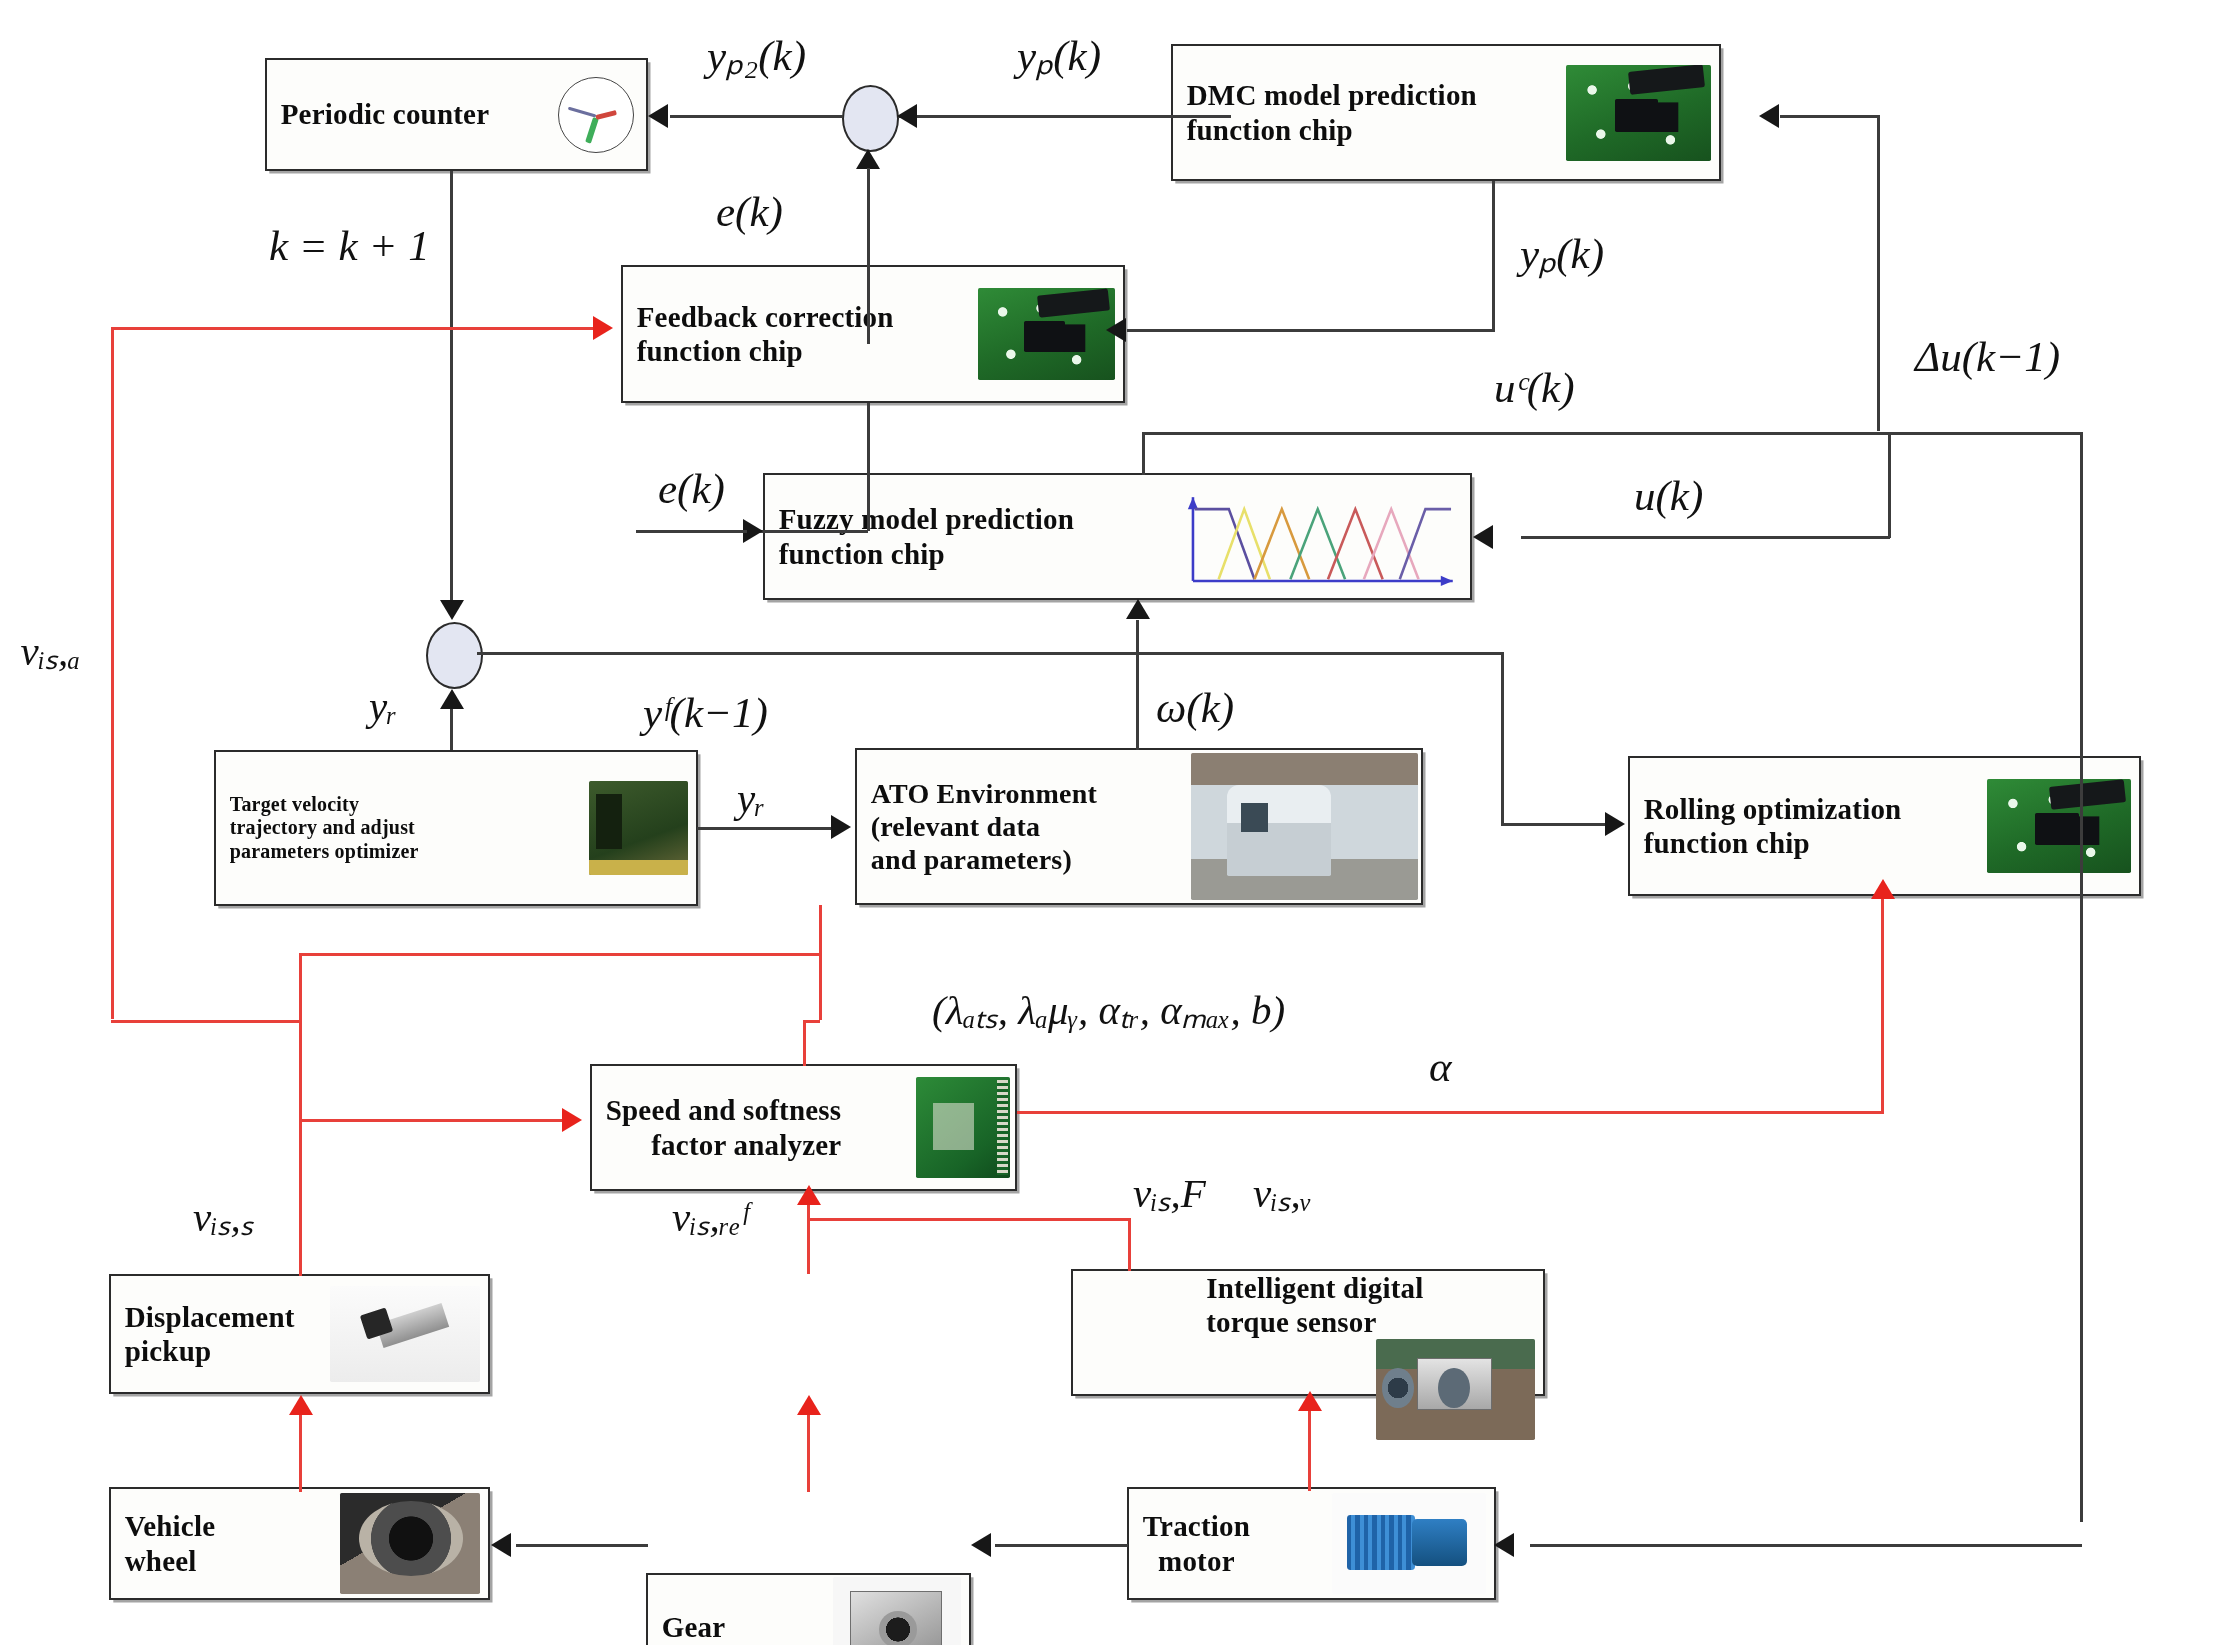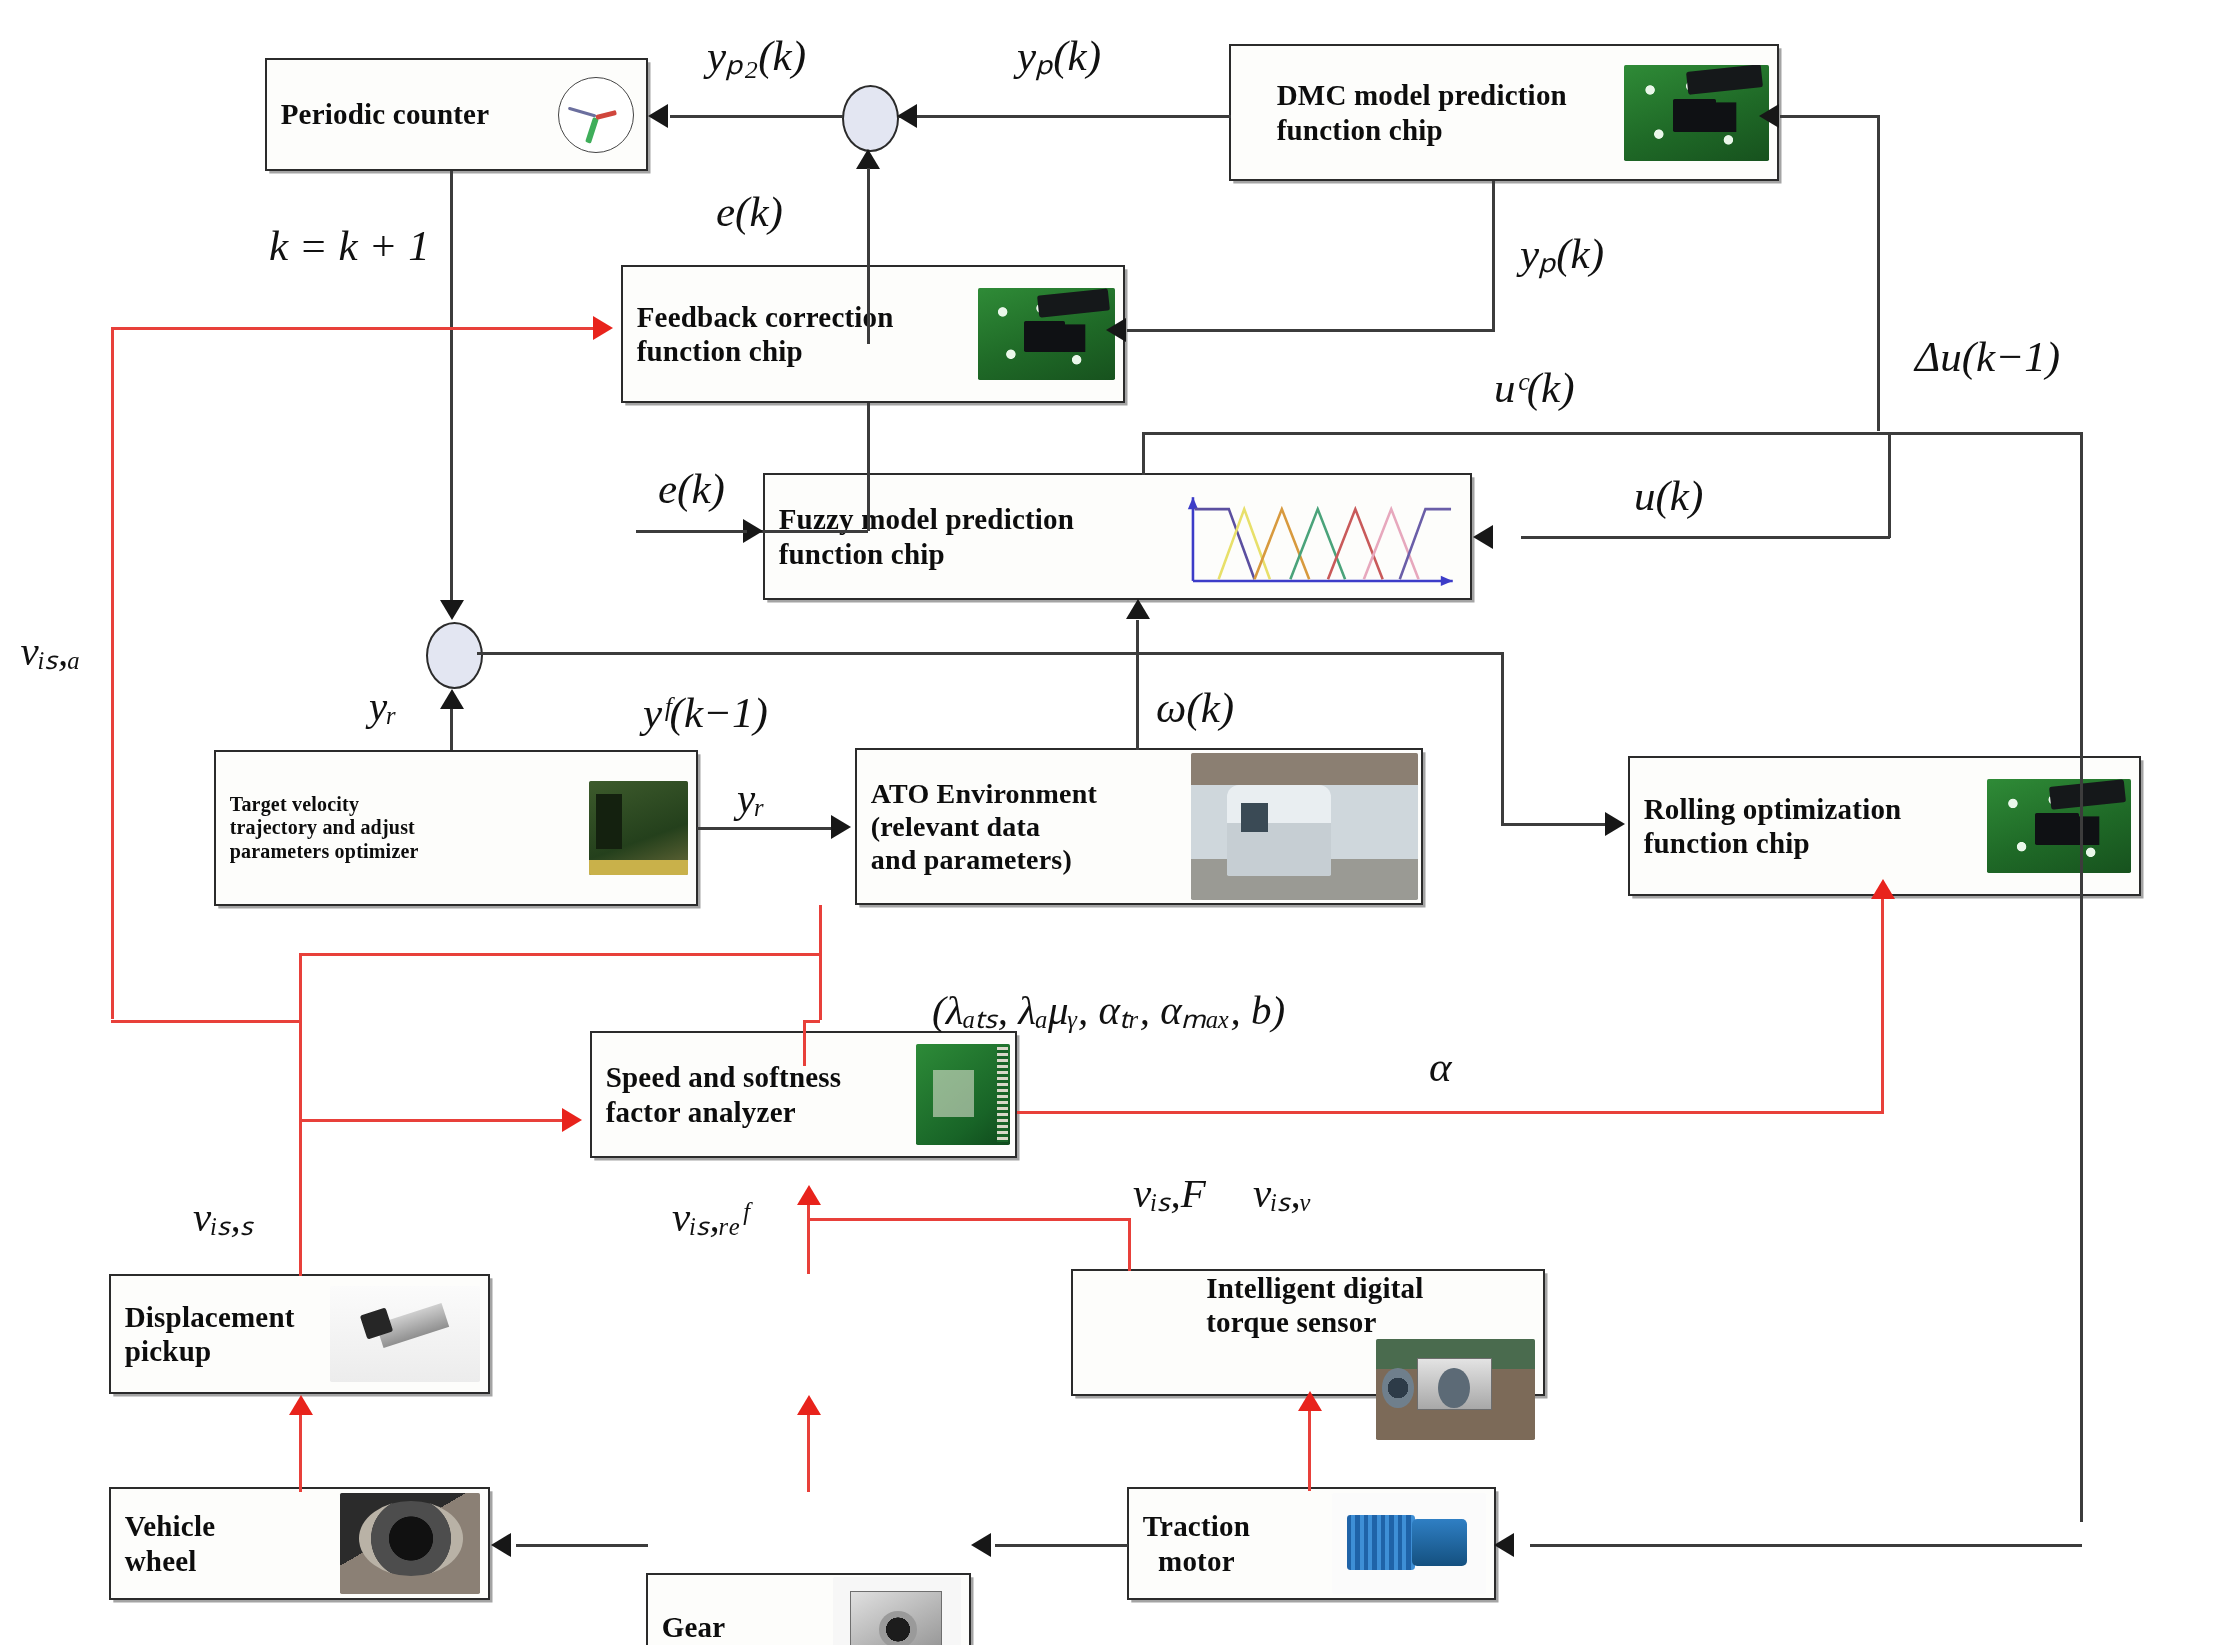--- a/index.html
+++ b/index.html
@@ -114,21 +114,21 @@
 
   <div class="box" style="left:265px;top:58px;width:383px;height:113px;">
     <div class="txt">Periodic counter</div>
     <div class="pic gauge" style="width:74px;height:74px;margin-right:12px;">
       <i style="width:29px;background:#6b6f9e;transform:rotate(196deg);"></i>
       <i style="width:26px;background:#3fae5a;transform:rotate(108deg);height:6px;"></i>
       <i style="width:20.5px;background:#d0463c;transform:rotate(-14deg);height:5.1px;"></i>
     </div>
   </div>
 
-  <div class="box" style="left:1229px;top:44px;width:550px;height:137px;padding-left:32px;">
+  <div class="box" style="left:1171px;top:44px;width:550px;height:137px;">
     <div class="txt">DMC model prediction
 function chip</div>
     <div class="pic pcb" style="width:145px;height:96px;"></div>
   </div>
 
   <div class="box" style="left:621px;top:265px;width:504px;height:138px;">
     <div class="txt">Feedback correction
 function chip</div>
     <div class="pic pcb" style="width:137px;height:92px;"></div>
   </div>
@@ -166,21 +166,21 @@
 and parameters)</div>
     <div class="pic photo-train" style="width:227px;height:147px;margin-right:3.4px;"></div>
   </div>
 
   <div class="box" style="left:1628px;top:756px;width:513px;height:140px;">
     <div class="txt">Rolling optimization
 function chip</div>
     <div class="pic pcb" style="width:144px;height:94px;"></div>
   </div>
 
-  <div class="box" style="left:590px;top:1031px;width:427px;height:127px;">
+  <div class="box" style="left:590px;top:1064px;width:427px;height:127px;text-align:right;">
     <div class="txt">Speed and softness
 factor analyzer</div>
     <div class="pic pcb-strip" style="width:94px;height:101px;margin-right:5.1px;"></div>
   </div>
 
   <div class="box" style="left:109px;top:1274px;width:381px;height:120px;font-family:Liberation Serif, serif;">
     <div class="txt">Displacement
 pickup</div>
     <div class="pic photo-disp" style="width:150px;height:96px;"></div>
   </div>

